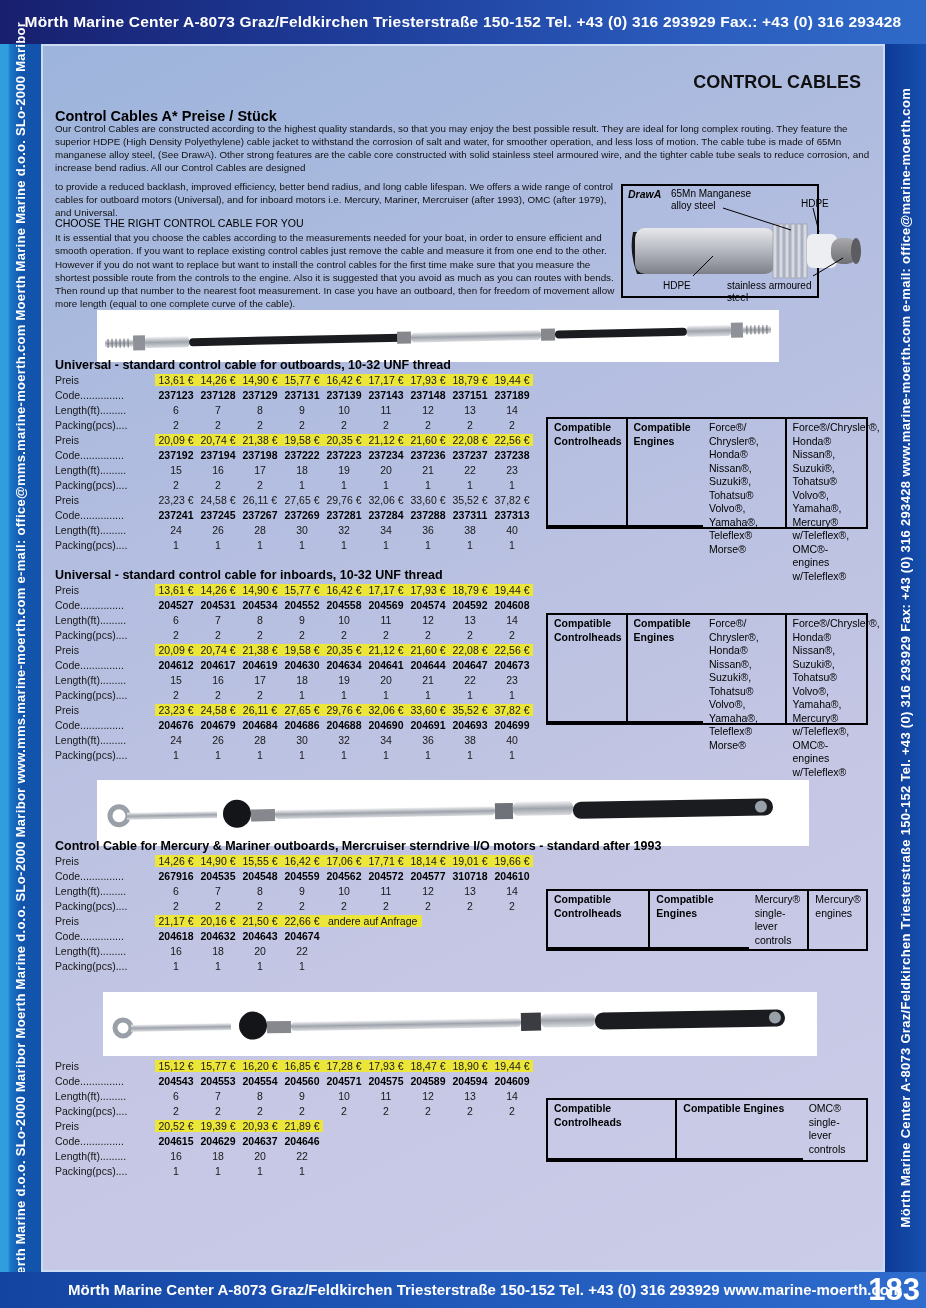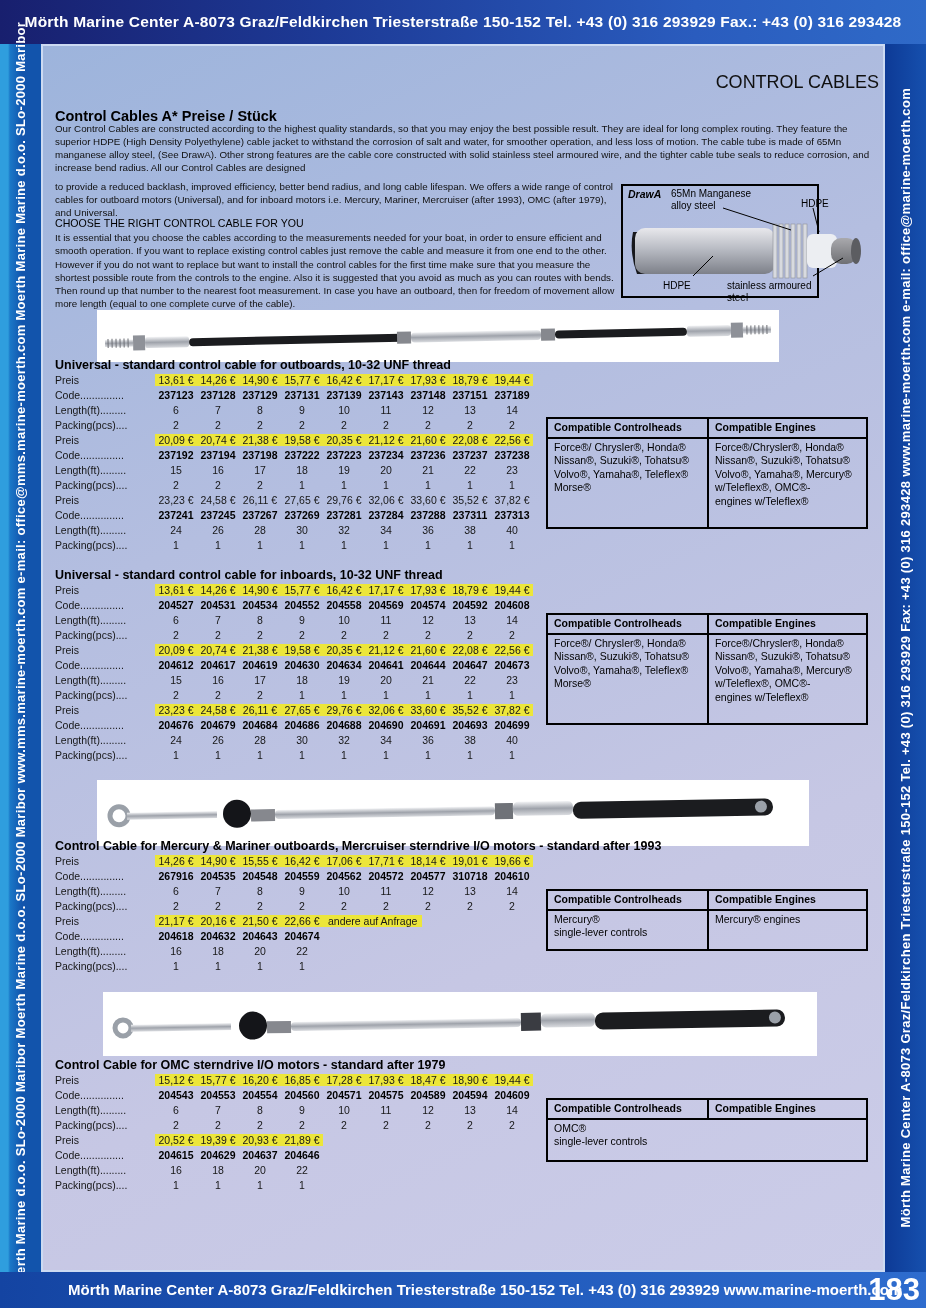--- a/index.html
+++ b/index.html
@@ -24,21 +24,21 @@
   .right-bar{left:885px;width:41px;
     background:linear-gradient(90deg,#0d3a96 0,#1650ae 100%);}
   .vtext{writing-mode:vertical-rl;transform:rotate(180deg);white-space:nowrap;
     color:#fff;font-size:13px;font-weight:bold;letter-spacing:.3px;}
 
   
   .main{position:absolute;left:41px;top:44px;width:844px;height:1228px;box-sizing:border-box;
     background:linear-gradient(155deg,#9db4dc 0%,#b4bee0 35%,#c6c7e4 70%,#cbcce8 100%);
     border:2px solid #ccdaf2;}
 
-  .section-title{position:absolute;top:26px;right:4px;font-size:18px;font-weight:normal;color:#101010;}
+  .section-title{position:absolute;top:26px;right:22px;font-size:18px;font-weight:bold;color:#101010;}
   .h1{position:absolute;left:12px;top:62px;font-size:14.5px;font-weight:bold;color:#000;}
   .body-text{font-size:9.8px;line-height:13px;color:#101010;}
   .intro-a{position:absolute;left:12px;top:76px;width:822px;}
   .intro-b{position:absolute;left:12px;top:134px;width:570px;}
   .choose-head{position:absolute;left:12px;top:171px;font-size:10.6px;font-weight:normal;color:#000;}
   .choose-p1{position:absolute;left:12px;top:185px;width:572px;}
   .choose-p2{position:absolute;left:12px;top:212px;width:572px;}
 
   
   .drawa{position:absolute;left:578px;top:138px;width:198px;height:114px;
@@ -58,21 +58,21 @@
   .ttitle{font-size:12.5px;font-weight:bold;color:#000;white-space:nowrap;}
   .trow{display:flex;align-items:flex-start;height:15px;}
   .tlabel{width:100px;flex:none;font-size:10.5px;color:#161616;white-space:nowrap;}
   .tcell{width:42px;flex:none;text-align:center;font-size:10.5px;color:#161616;white-space:nowrap;}
   .tcell.bold{font-weight:bold;color:#000;}
   .hl{background:#ece63a;}
   .note{width:auto;padding:0 5px;}
 
   
   .compat{position:absolute;left:503px;width:322px;border:2px solid #000;
-    box-sizing:border-box;display:flex;flex-direction:column;background:transparent;}
+    box-sizing:border-box;display:flex;background:transparent;}
   .compat-head{display:flex;border-bottom:2px solid #000;font-weight:bold;}
   .compat-body{display:flex;flex:1;}
   .ccol{width:50%;box-sizing:border-box;padding:2px 6px;font-size:10.5px;line-height:13.5px;color:#000;}
   .ccol.sep{border-left:2px solid #000;}
 </style>
 </head>
 <body>
 
 <div class="top-bar">
   <span>Mörth Marine Center A-8073 Graz/Feldkirchen Triesterstraße 150-152 Tel. +43 (0) 316 293929 Fax.: +43 (0) 316 293428</span>
@@ -643,21 +643,20 @@
         <rect x="188" y="27" width="230" height="9" rx="4" fill="url(#sv)"></rect>
         <rect x="418" y="22" width="20" height="18" fill="#3a3c42"></rect>
         <rect x="438" y="23" width="54" height="14" rx="5" fill="url(#sv)"></rect>
         <rect x="492" y="23" width="190" height="17" rx="8" fill="#1b1c1f"></rect>
         <circle cx="672" cy="31" r="6" fill="#9aa0a8"></circle>
       </g>
     </svg>
   </div>
 
   <div class="table-sec" style="top:1012px;">
-    <div class="ttitle">Control Cable for OMC sterndrive I/O motors - standard after 1979</div>
     <div style="margin-top:2px;">
         <div class="trow">
           <span class="tlabel">Preis</span>
           <span class="tcell hl">15,12 €</span>
           <span class="tcell hl">15,77 €</span>
           <span class="tcell hl">16,20 €</span>
           <span class="tcell hl">16,85 €</span>
           <span class="tcell hl">17,28 €</span>
           <span class="tcell hl">17,93 €</span>
           <span class="tcell hl">18,47 €</span>

